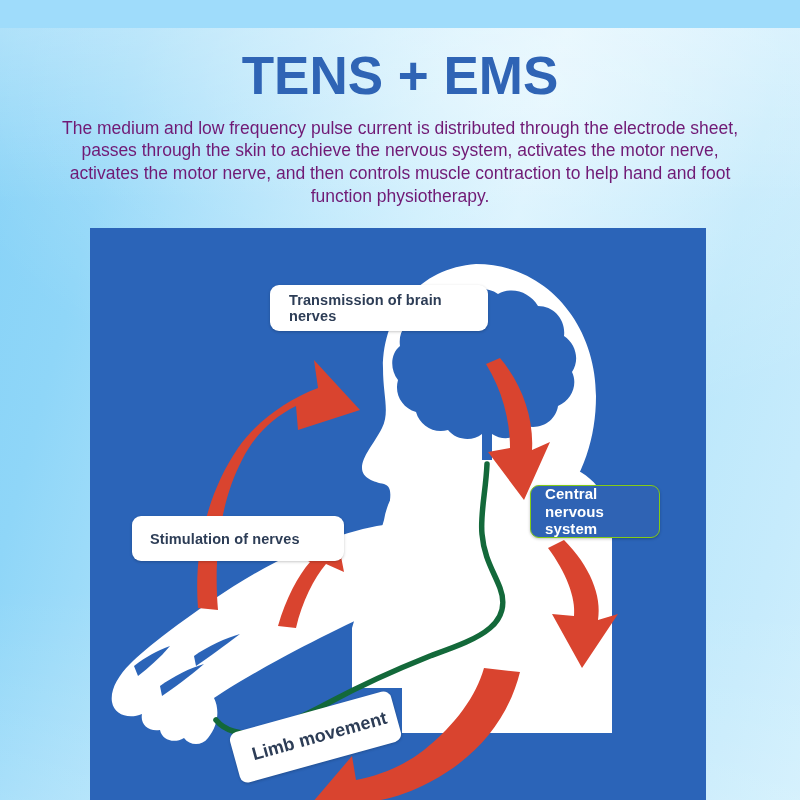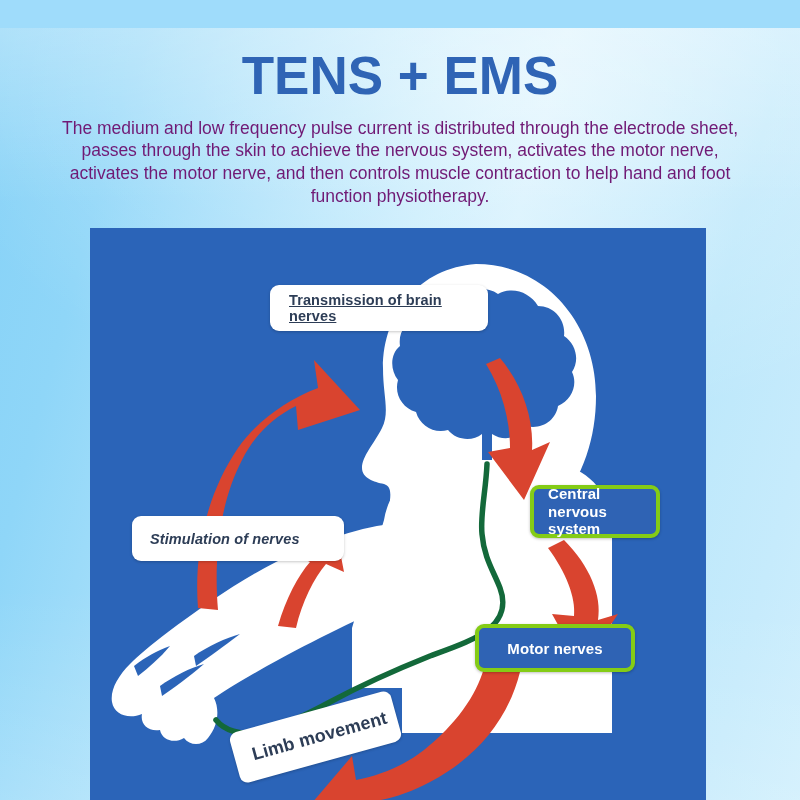--- a/index.html
+++ b/index.html
@@ -100,30 +100,30 @@
   .box-light {
     background: #ffffff;
     color: #2d3d56;
     border-radius: 9px;
     box-shadow: 0 1px 3px rgba(0,0,0,0.22);
   }
   .box-dark {
     background: #2f63b4;
     color: #ffffff;
     border-radius: 9px;
-    border: 4px solid #84cc16;
+    border: 1px solid #84cc16;
     box-shadow: 0 1px 3px rgba(0,0,0,0.25);
   }
   #box-brain {
     left: 180px;  top: 57px;  width: 218px; height: 46px;
-    padding-left: 19px; font-size: 14.5px; text-decoration: underline;
+    padding-left: 19px; font-size: 14.5px;
   }
   #box-stim {
     left: 42px;  top: 288px; width: 212px; height: 45px;
-    padding-left: 18px; font-size: 14.5px; font-style: italic;
+    padding-left: 18px; font-size: 14.5px;
   }
   #box-cns {
     left: 440px; top: 257px; width: 130px; height: 53px;
     padding-left: 14px; font-size: 15px; line-height: 1.16;
     align-items: center;
   }
   #box-motor {
     left: 385px; top: 396px; width: 160px; height: 48px;
     padding-left: 0; font-size: 15px;
     justify-content: center;
@@ -283,23 +283,20 @@
     </div>
 
     <div class="box box-light" id="box-stim">
       <span>Stimulation of nerves</span>
     </div>
 
     <div class="box box-dark" id="box-cns">
       <span>Central nervous system</span>
     </div>
 
-    <div class="box box-dark" id="box-motor">
-      <span>Motor nerves</span>
-    </div>
 
     <div class="box box-light" id="box-limb">
       <span>Limb movement</span>
     </div>
 
   </div>
 
 </div>
 
 </body></html>

